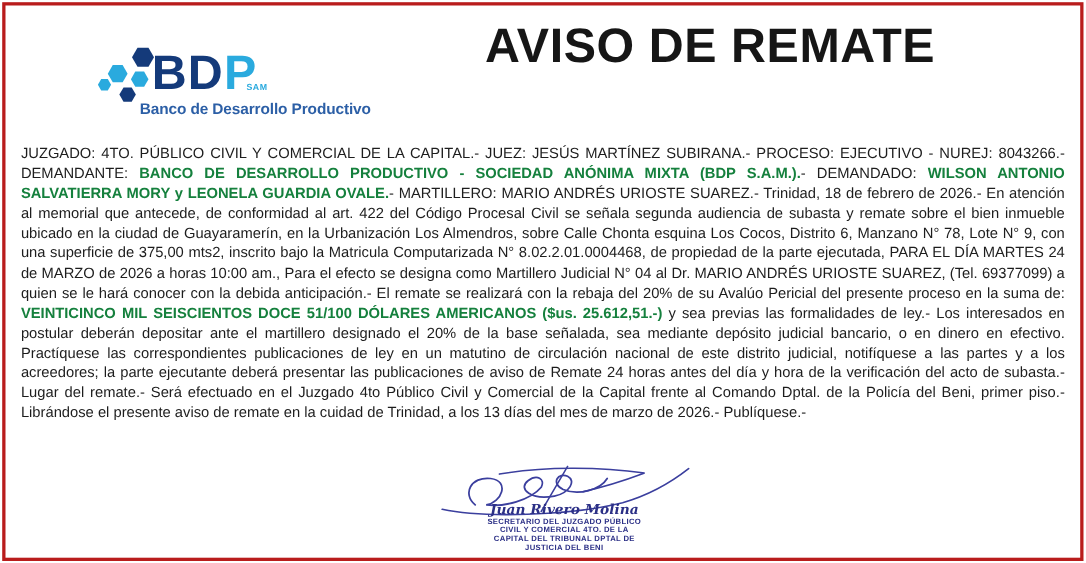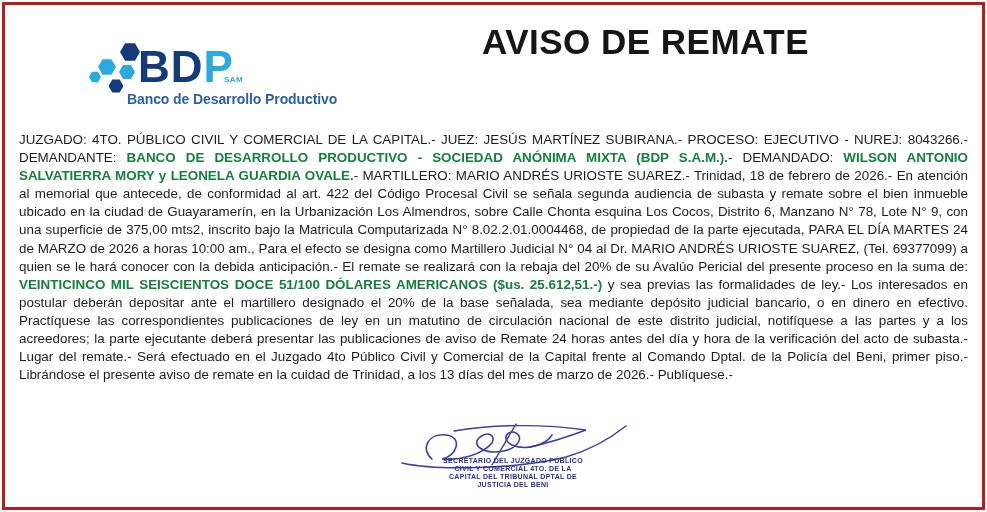--- a/index.html
+++ b/index.html
@@ -30,21 +30,21 @@
     font-size: 8px; font-weight: bold; color: #2aaade; letter-spacing: 0.5px;
   }
   .bdp-tagline {
     position: absolute; left: 38px; top: 52px;
     font-size: 14px; font-weight: bold; color: #2c5fa6; letter-spacing: -0.1px;
     white-space: nowrap;
   }
   .title {
     position: absolute; left: 330px; right: 26px; top: 12px;
     text-align: center;
-    font-size: 35px; font-weight: bold; color: #161616;
+    font-size: 44px; font-weight: bold; color: #161616;
     line-height: 50px; letter-spacing: 0.5px;
     white-space: nowrap;
   }
   
   .body-text {
     position: absolute; left: 14px; right: 14px; top: 126px;
     font-size: 13.4px; line-height: 18.1px;
     color: #1d1d1d;
     text-align: justify;
   }
@@ -96,20 +96,21 @@
 
   <div class="signature-block">
     <svg class="scribble" width="230" height="46" viewBox="0 0 230 46">
       <g fill="none" stroke-linecap="round" stroke="#3b3f9e">
         <path stroke-width="1.5" d="M4,40 C40,48 120,46 168,34 C196,26 214,14 228,3"></path>
         <path stroke-width="1.6" d="M34,36 C22,26 30,10 48,12 C66,14 58,34 44,36 C60,38 84,32 94,20 C98,12 90,8 82,14 C72,22 86,32 106,28 C120,25 126,14 118,10 C110,6 102,16 114,22 C128,28 148,22 154,12"></path>
         <path stroke-width="1.4" d="M56,8 C96,1 146,1 188,7 C172,13 150,20 132,24"></path>
         <path stroke-width="1.4" d="M118,1 L94,42"></path>
       </g>
     </svg>
+    <div class="sig-name">Juan Rivero Molina</div>
     <div class="stamp">
         <div>SECRETARIO DEL JUZGADO PÚBLICO</div>
         <div>CIVIL Y COMERCIAL 4TO. DE LA</div>
         <div>CAPITAL DEL TRIBUNAL DPTAL DE</div>
         <div>JUSTICIA DEL BENI</div>
       </div>
   </div>
 
 </div>
 

